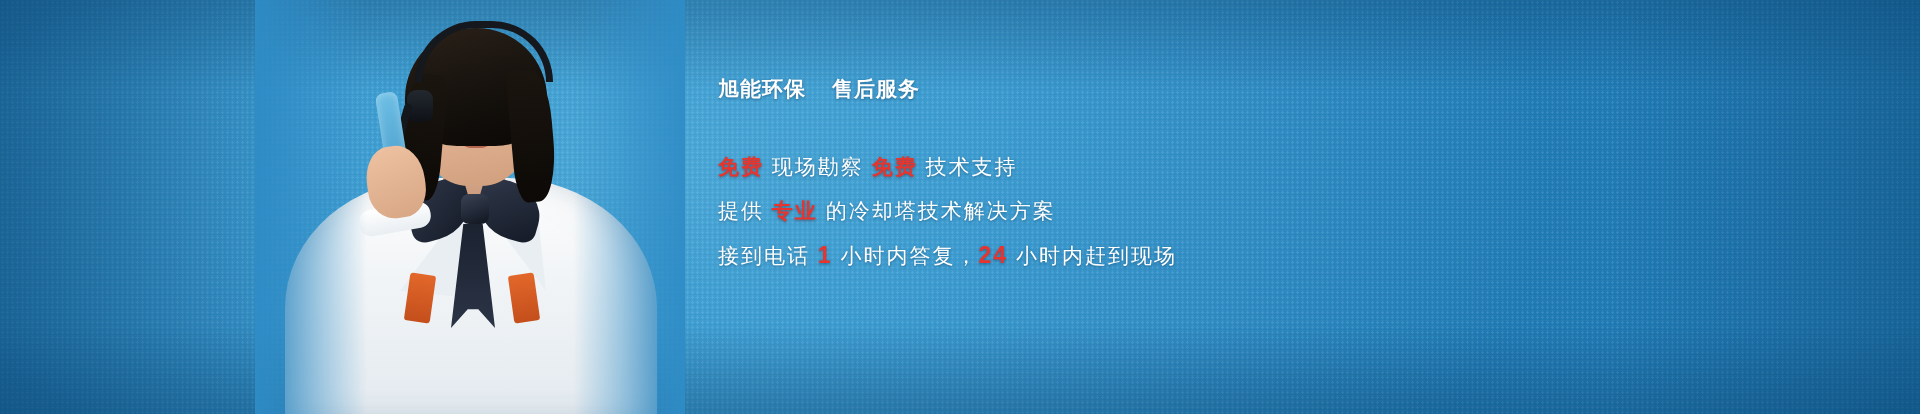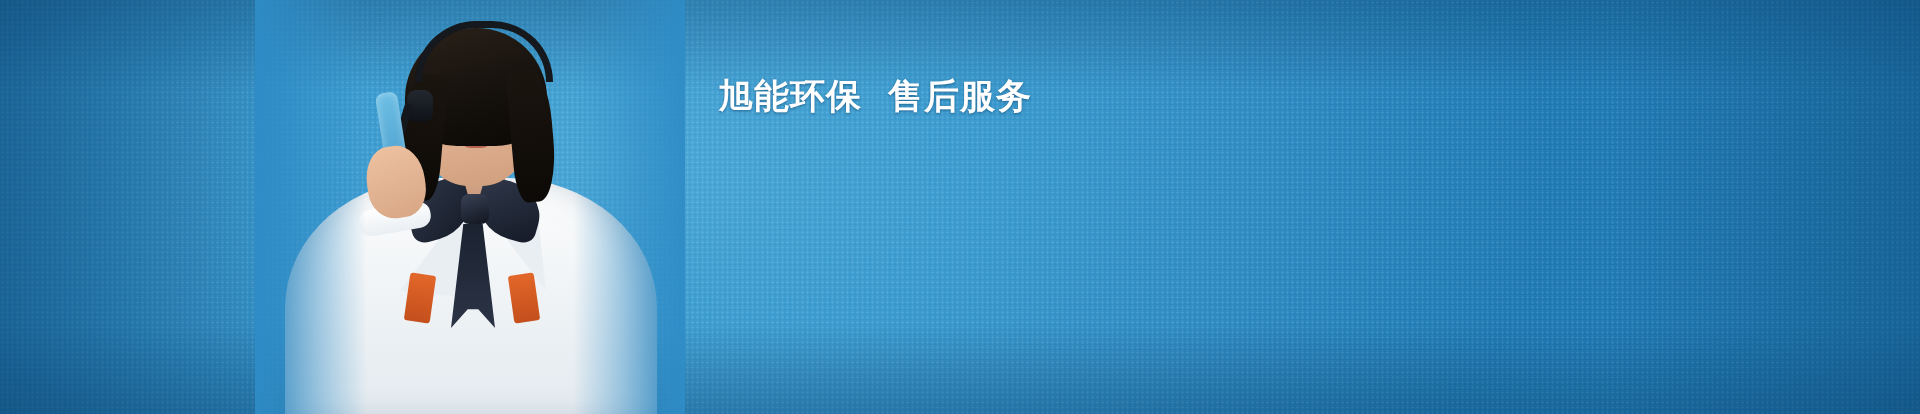--- a/index.html
+++ b/index.html
@@ -182,21 +182,21 @@
     position:absolute;inset:0;
     background:linear-gradient(90deg, rgba(47,140,198,.95) 0%, rgba(47,140,198,0) 26%,
                                       rgba(47,140,198,0) 74%, rgba(47,140,198,.95) 100%);
   }
 
   
   .content{
     position:absolute;left:718px;top:78px;width:760px;
   }
   .title{
-    color:#ffffff;font-size:35px;font-weight:bold;letter-spacing:1px;
+    color:#ffffff;font-size:21px;font-weight:bold;letter-spacing:1px;
     white-space:nowrap;line-height:1;
     text-shadow:0 1px 3px rgba(10,55,92,.55);
     margin:0 0 46px 0;
   }
   .title .gap{display:inline-block;width:26px;}
   .lines{display:block;}
   .line{
     color:#ffffff;font-size:21px;line-height:44px;letter-spacing:2px;
     white-space:nowrap;
     text-shadow:0 1px 3px rgba(10,55,92,.50);
@@ -244,15 +244,20 @@
     <div class="op-phone"></div>
     <div class="op-cuff"></div>
     <div class="op-hand"></div>
     <div class="op-fade"></div>
   </div>
 
   <div class="content">
     <div class="title">
       <span>旭能环保</span><span class="gap"></span><span>售后服务</span>
     </div>
+    <div class="lines" id="lines-host">
+        <div class="line"><span class="hl">免费</span><span> 现场勘察 </span><span class="hl">免费</span><span> 技术支持</span></div>
+        <div class="line"><span>提供 </span><span class="hl">专业</span><span> 的冷却塔技术解决方案</span></div>
+        <div class="line"><span>接到电话 </span><span class="num">1</span><span> 小时内答复，</span><span class="num">24</span><span> 小时内赶到现场</span></div>
+      </div>
   </div>
 
 </div>
 
 </body></html>

